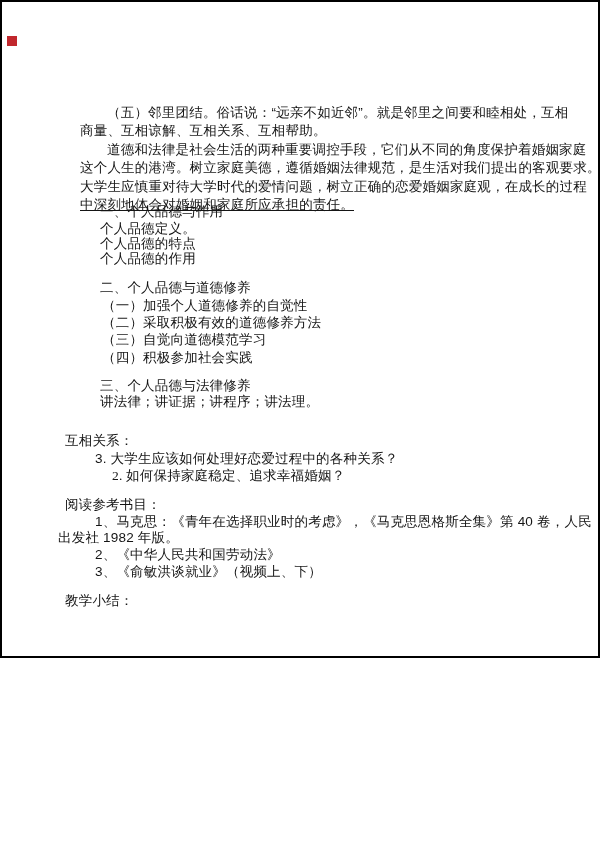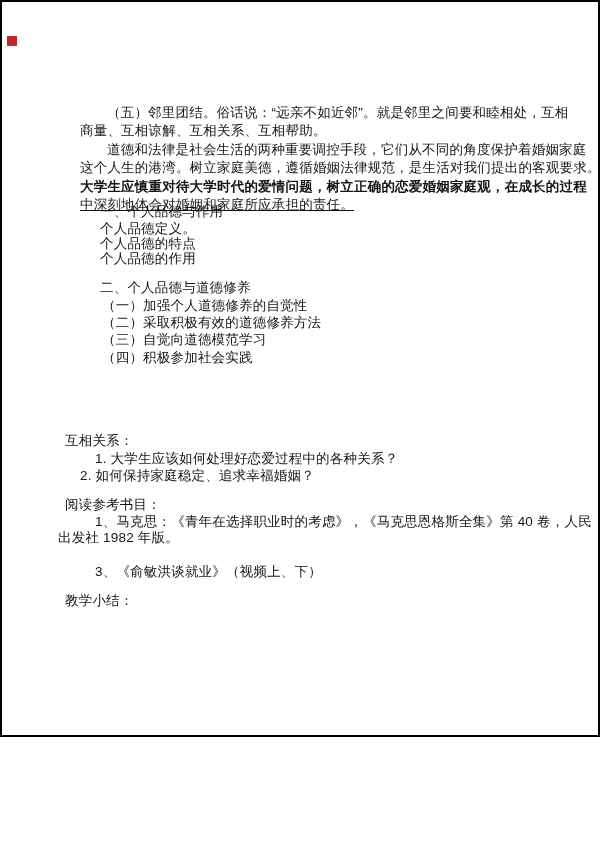--- a/index.html
+++ b/index.html
@@ -1,18 +1,18 @@
 <!DOCTYPE html>
 <html><head>
 <meta charset="utf-8">
 <style>
   html,body { margin:0; padding:0; background:#ffffff; }
   .page {
     position:relative;
-    width:600px; height:737px;
+    width:600px; height:658px;
     box-sizing:border-box;
     background:#ffffff;
     border:2px solid #000000;
     font-family:"Liberation Sans","DejaVu Sans",sans-serif;
     color:#151515;
     overflow:hidden;
   }
   .ln {
     position:absolute;
     font-size:13.5px;
@@ -38,41 +38,44 @@
 
 <div class="page">
 
   <div class="marker" style="background: rgb(193, 39, 45);"></div>
 
   <div class="ln" style="top:103px; left:105px;">（五）邻里团结。俗话说：“远亲不如近邻”。就是邻里之间要和睦相处，互相</div>
   <div class="ln" style="top:121px; left:78px;">商量、互相谅解、互相关系、互相帮助。</div>
 
   <div class="ln" style="top:140px; left:105px;">道德和法律是社会生活的两种重要调控手段，它们从不同的角度保护着婚姻家庭</div>
   <div class="ln" style="top:158px; left:78px;">这个人生的港湾。树立家庭美德，遵循婚姻法律规范，是生活对我们提出的客观要求。</div>
-  <div class="ln" style="top:177px; left:78px;font-weight:bold;">大学生应慎重对待大学时代的爱情问题，树立正确的恋爱婚姻家庭观，在成长的过程</div>
+  <div class="ln" style="top:177px; left:78px;">大学生应慎重对待大学时代的爱情问题，树立正确的恋爱婚姻家庭观，在成长的过程</div>
   <div class="ln" style="top:195px; left:78px;text-decoration:underline;">中深刻地体会对婚姻和家庭所应承担的责任。</div>
 
   <div class="ln" style="top:202px; left:98px;">一、个人品德与作用</div>
   <div class="ln" style="top:219px; left:98px;">个人品德定义。</div>
   <div class="ln" style="top:234px; left:98px;">个人品德的特点</div>
   <div class="ln" style="top:249px; left:98px;">个人品德的作用</div>
 
   <div class="ln" style="top:278px; left:98px;">二、个人品德与道德修养</div>
   <div class="ln" style="top:296px; left:100px;">（一）加强个人道德修养的自觉性</div>
   <div class="ln" style="top:313px; left:100px;">（二）采取积极有效的道德修养方法</div>
   <div class="ln" style="top:348px; left:100px;">（四）积极参加社会实践</div>
   <div class="ln" style="top:330px; left:100px;">（三）自觉向道德模范学习</div>
 
+  <div class="ln" style="top:376px; left:98px;">三、个人品德与法律修养</div>
+  <div class="ln" style="top:392px; left:98px;">讲法律；讲证据；讲程序；讲法理。</div>
 
   <div class="ln" style="top:431px; left:63px;">互相关系：</div>
-  <div class="ln" style="top:449px; left:93px;">1. 大学生应该如何处理好恋爱过程中的各种关系？</div>
-  <div class="ln" style="top:466px; left:78px;">2. 如何保持家庭稳定、追求幸福婚姻？</div>
+  <div class="ln" style="top:449px; left:93px;">3. 大学生应该如何处理好恋爱过程中的各种关系？</div>
+  <div class="ln" style="top:466px; left:110px;font-family:Liberation Serif, serif;">2. 如何保持家庭稳定、追求幸福婚姻？</div>
 
   <div class="ln" style="top:495px; left:63px;">阅读参考书目：</div>
   <div class="ln" style="top:512px; left:93px;">1、马克思：《青年在选择职业时的考虑》，《马克思恩格斯全集》第 40 卷，人民</div>
   <div class="ln" style="top:528px; left:56px;">出发社 1982 年版。</div>
+  <div class="ln" style="top:545px; left:93px;">2、《中华人民共和国劳动法》</div>
   <div class="ln" style="top:562px; left:93px;">3、《俞敏洪谈就业》（视频上、下）</div>
 
   <div class="ln" style="top:591px; left:63px;">教学小结：</div>
 
   <div class="pagenum">74</div>
 
 </div>
 
 </body></html>

